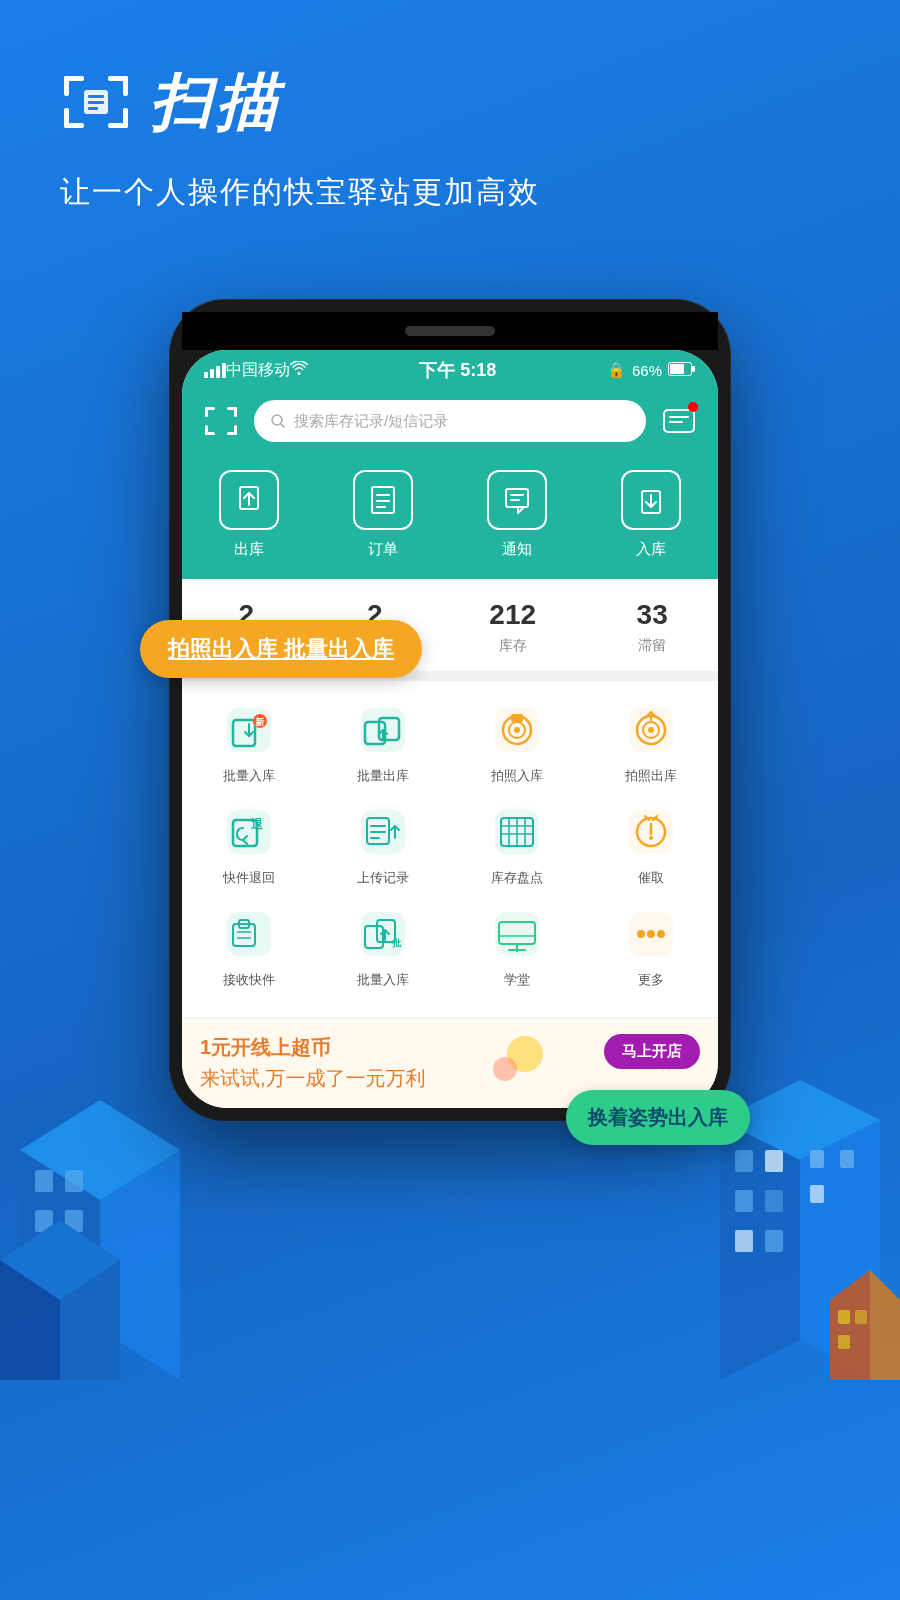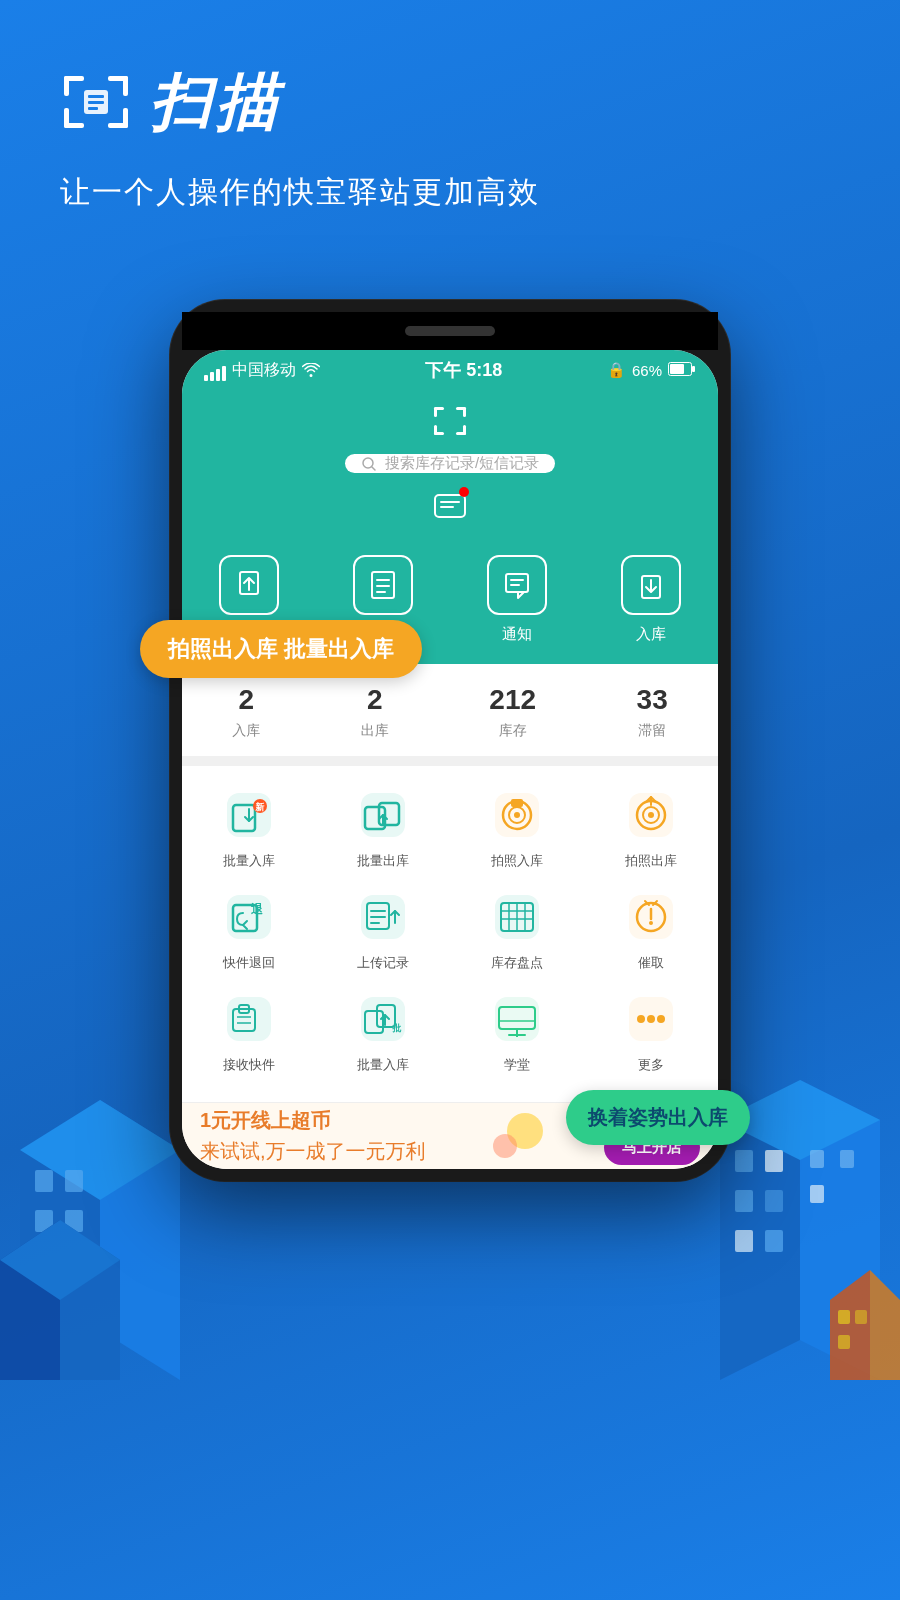--- a/index.html
+++ b/index.html
@@ -110,22 +110,21 @@
       align-items: center;
       justify-content: space-between;
       padding: 8px 22px;
       font-size: 16px;
       color: white;
       font-weight: 500;
     }
 
     .status-left {
       display: flex;
-      align-items: flex-end;
-      gap: 6px;
+      align-items: center;
     }
 
     .status-center {
       font-size: 18px;
       font-weight: 700;
     }
 
     .status-right {
       display: flex;
       align-items: center;
@@ -133,21 +132,20 @@
       font-size: 15px;
     }
 
     
     .app-header {
       background: #21b5a0;
       padding: 10px 18px 18px;
       display: flex;
       align-items: center;
       gap: 12px;
-      flex-direction: column;
     }
 
     .scan-btn-header {
       width: 42px;
       height: 42px;
       display: flex;
       align-items: center;
       justify-content: center;
       flex-shrink: 0;
     }
@@ -248,20 +246,21 @@
       top: 320px;
       background: #f5a623;
       color: white;
       font-size: 22px;
       font-weight: 700;
       padding: 14px 28px;
       border-radius: 40px;
       white-space: nowrap;
       z-index: 20;
       box-shadow: 0 4px 16px rgba(0,0,0,0.2);
+      text-decoration: underline;
     }
 
     
     .grid-menu {
       background: white;
       padding: 20px 0 10px;
     }
 
     .grid-row {
       display: flex;
@@ -302,23 +301,23 @@
       padding: 14px 22px;
       border-radius: 36px;
       white-space: nowrap;
       z-index: 20;
       box-shadow: 0 4px 16px rgba(0,0,0,0.2);
     }
 
     
     .phone-banner {
       background: #fff9f0;
-      padding: 4px 18px;
-      display: flex;
-      align-items: flex-end;
+      padding: 16px 18px;
+      display: flex;
+      align-items: flex-start;
       gap: 12px;
       border-top: 1px solid #eee;
     }
 
     .banner-btn {
       background: #a21caf;
       color: white;
       font-size: 15px;
       font-weight: 700;
       padding: 8px 18px;

